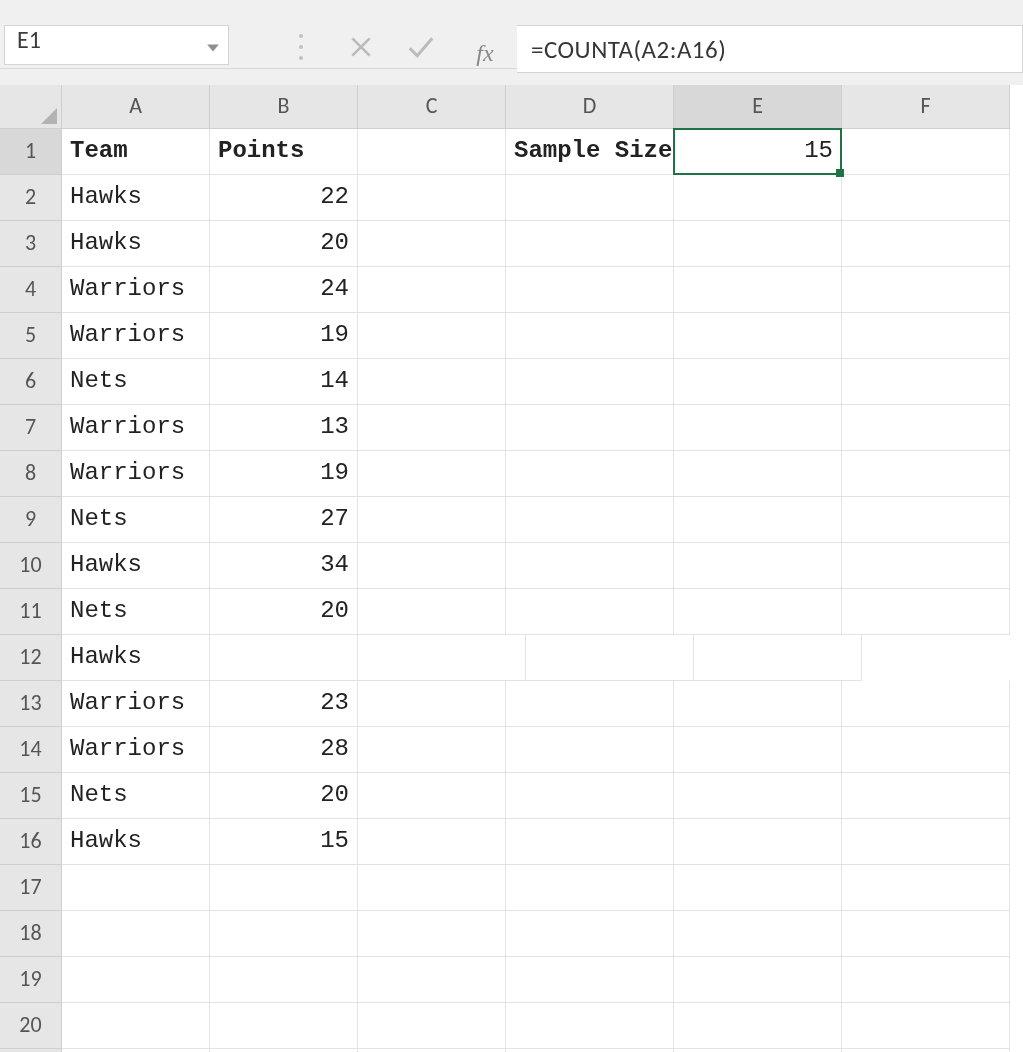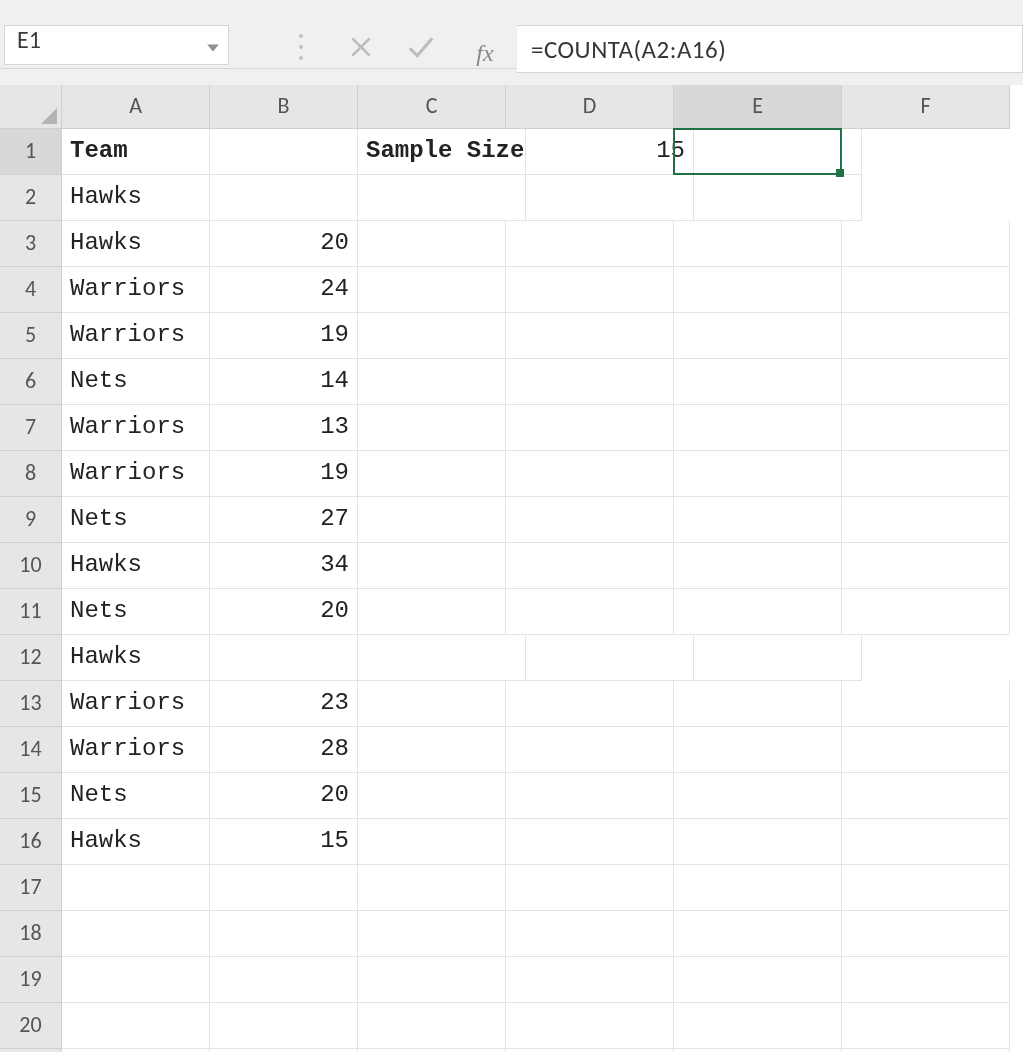--- a/index.html
+++ b/index.html
@@ -189,27 +189,29 @@
         <div class="rowhead">16</div>
         <div class="rowhead">17</div>
         <div class="rowhead">18</div>
         <div class="rowhead">19</div>
         <div class="rowhead">20</div>
         <div class="rowhead">21</div>
       </div>
     <div class="cells" id="cells">
         <div class="row">
           <div class="cell cA bold">Team</div>
+          <div class="cell cB bold">Points</div>
           <div class="cell cC"></div>
           <div class="cell cD bold">Sample Size</div>
           <div class="cell cE right">15</div>
           <div class="cell cF"></div>
         </div>
         <div class="row">
           <div class="cell cA">Hawks</div>
+          <div class="cell cB right">22</div>
           <div class="cell cC"></div>
           <div class="cell cD"></div>
           <div class="cell cE"></div>
           <div class="cell cF"></div>
         </div>
         <div class="row">
           <div class="cell cA">Hawks</div>
           <div class="cell cB right">20</div>
           <div class="cell cC"></div>
           <div class="cell cD"></div>

